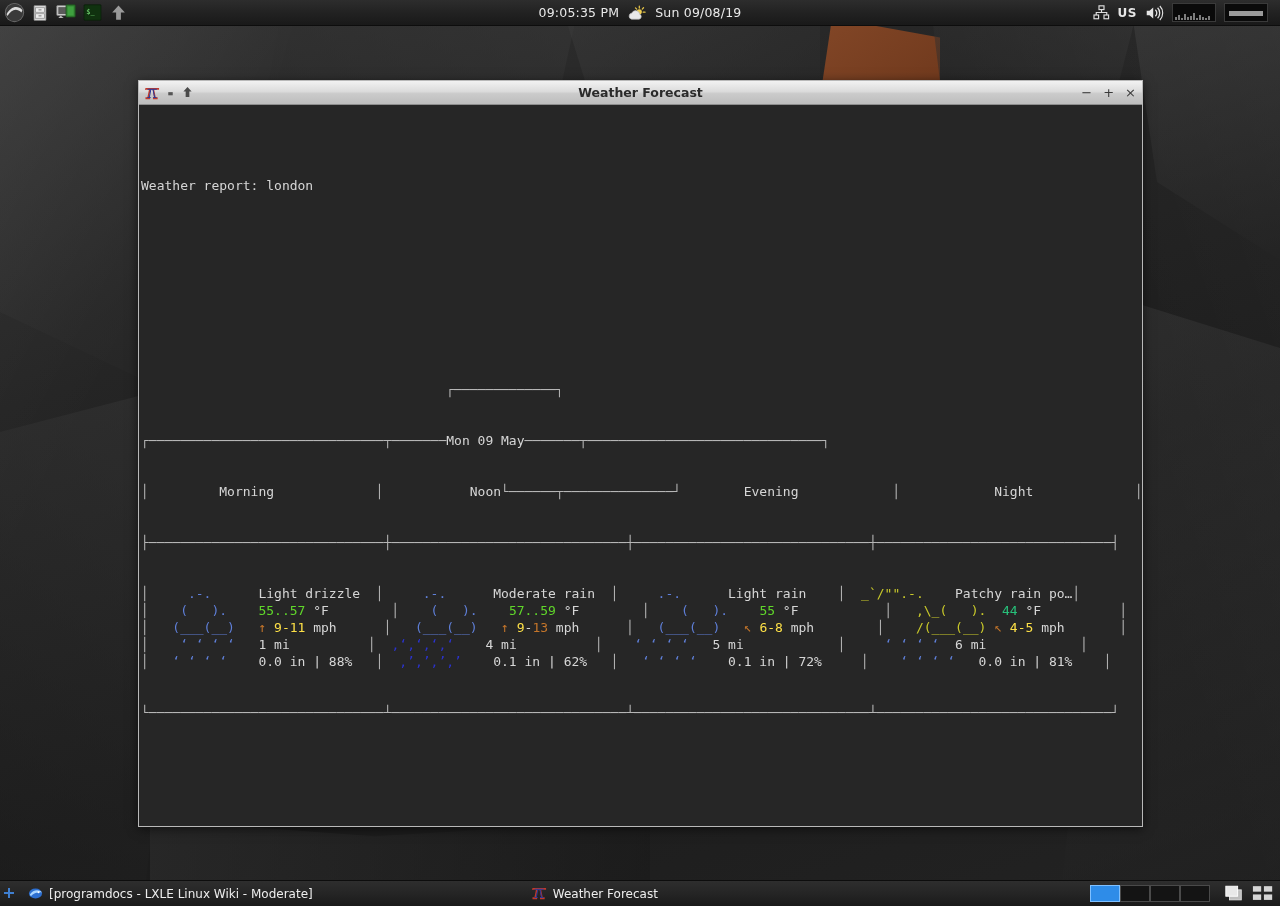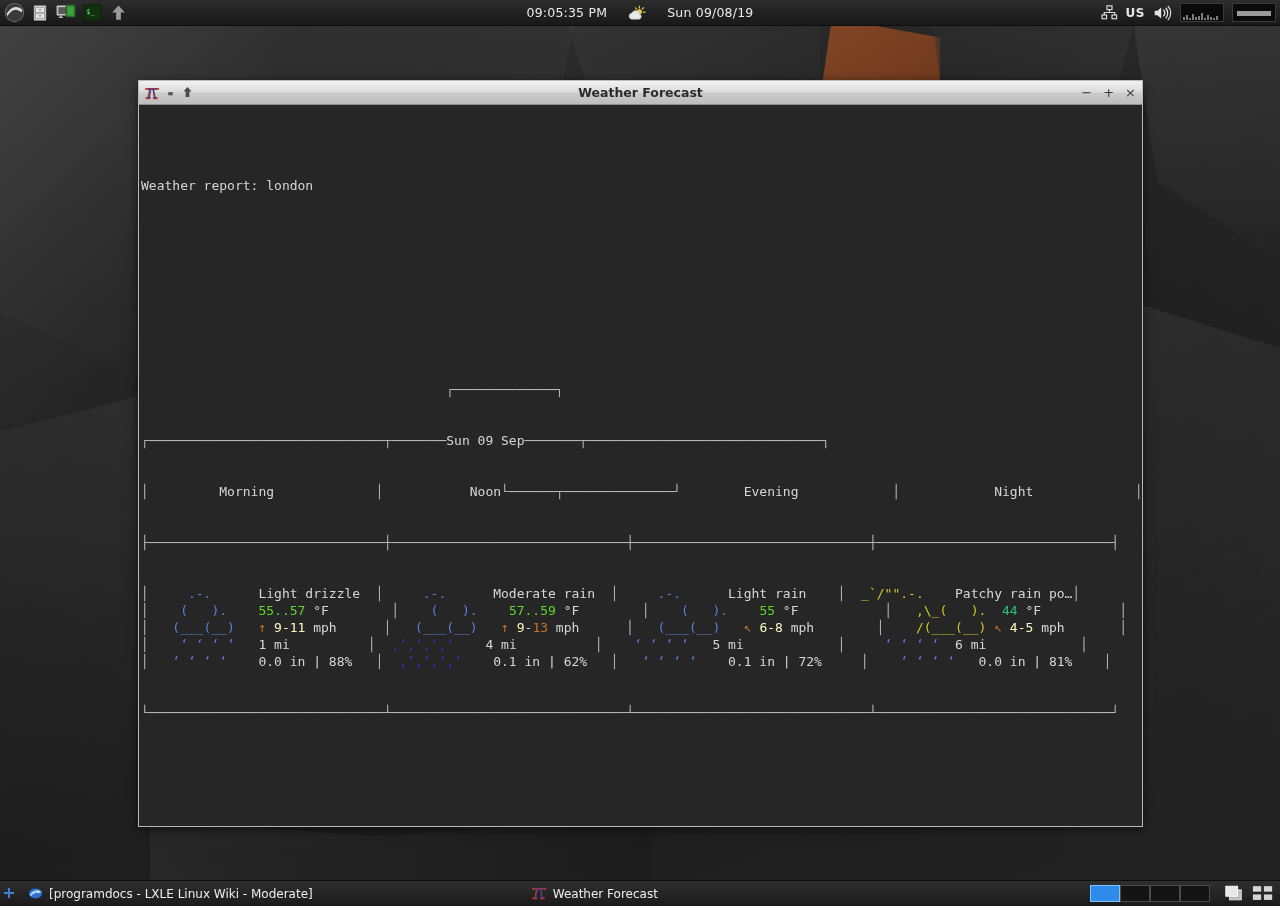--- a/index.html
+++ b/index.html
@@ -54,22 +54,22 @@
   #top-panel {
     position: absolute; left:0; top:0; width:1280px; height:26px;
     background: linear-gradient(180deg, #2d2d2d 0%, #222 50%, #191919 100%);
     border-bottom: 1px solid #0d0d0d;
     display: flex; align-items: center;
     font-size: 12px; color:#d8d8d8;
     z-index: 50;
   }
   .tp-left { display:flex; align-items:center; gap:4px; padding-left:3px; }
   .tp-center { position:absolute; left:0; right:0; display:flex;
-               align-items:center; justify-content:center; gap:20px; pointer-events:none; }
-  .tp-right { margin-left:auto; display:flex; align-items:center; gap:8px; padding-right:4px; }
+               align-items:center; justify-content:center; gap:8px; pointer-events:none; }
+  .tp-right { margin-left:auto; display:flex; align-items:center; gap:8px; padding-right:12px; }
   .launcher { width:22px; height:22px; display:flex; align-items:center; justify-content:center;
               border-radius:2px; }
   .clock-text { font-family:"DejaVu Sans", sans-serif; font-size:12.5px; color:#e9e9e9; letter-spacing:.2px;}
   .kbd-layout { font-weight:bold; font-size:12px; color:#e6e6e6; letter-spacing:.5px; }
   .monitor-widget { width:44px; height:19px; background:#0a0a0a; border:1px solid #3a3a3a;
                     position:relative; overflow:hidden; }
   .mw-bars { position:absolute; bottom:1px; left:2px; display:flex; gap:1px; align-items:flex-end; }
   .mw-bars i { display:block; width:2px; background:#7d7d7d; }
   .mw-line { position:absolute; left:4px; right:4px; bottom:5px; height:5px; background:#9a9a9a; }
 
@@ -113,21 +113,21 @@
   .term-pad { padding-left:2px; }
   pre.t {
     font-family:"DejaVu Sans Mono", monospace;
     font-size:13px; line-height:17px; margin:0; white-space:pre;
   }
   
   .c-white { color:#d6d6d6; }
   .c-grey  { color:#b6b6b6; }
   .c-green { color:#60d72a; }       
   .c-tgreen{ color:#27c07a; }       
-  .c-byellow{ color:#fef9c3; }
+  .c-byellow{ color:#fde047; }
   .c-orange{ color:#c4752a; }
   .c-blue  { color:#2b33cf; }
   .c-lblue { color:#5f7fd8; }
   .c-sun   { color:#c9c92a; }
 
   
   #bottom-panel {
     position:absolute; left:0; bottom:0; width:1280px; height:26px;
     background: linear-gradient(180deg,#2e2e2e 0%, #242424 55%, #1a1a1a 100%);
     border-top:1px solid #0d0d0d;
@@ -292,21 +292,21 @@
 
     <div id="term">
       <div class="term-pad">
         <pre class="t c-white">Weather report: london</pre>
         <pre class="t">&nbsp;</pre>
         
         <pre class="t">&nbsp;</pre>
 
         
         <pre class="t c-grey">                                       ┌─────────────┐                                       </pre>
-        <pre class="t c-grey">┌──────────────────────────────┬───────<span class="c-white">Sun 09 Sep</span>───────┬──────────────────────────────┐</pre>
+        <pre class="t c-grey">┌──────────────────────────────┬───────<span class="c-white">Mon 09 May</span>───────┬──────────────────────────────┐</pre>
         <pre class="t c-grey">│         <span class="c-white">Morning</span>             │           <span class="c-white">Noon</span>└──────┬──────────────┘        <span class="c-white">Evening</span>            │            <span class="c-white">Night</span>             │</pre>
         <pre class="t c-grey">├──────────────────────────────┼──────────────────────────────┼──────────────────────────────┼──────────────────────────────┤</pre>
         <pre class="t"><span class="c-grey">│</span><span class="c-lblue">     .-.      </span><span class="c-white">Light drizzle</span>  <span class="c-grey">│</span><span class="c-lblue">     .-.      </span><span class="c-white">Moderate rain</span>  <span class="c-grey">│</span><span class="c-lblue">     .-.      </span><span class="c-white">Light rain</span>    <span class="c-grey">│</span><span class="c-sun">  _`/"".-.    </span><span class="c-white">Patchy rain po…</span><span class="c-grey">│</span>
 <span class="c-grey">│</span><span class="c-lblue">    (   ).    </span><span class="c-green">55..57</span><span class="c-white"> °F</span>        <span class="c-grey">│</span><span class="c-lblue">    (   ).    </span><span class="c-green">57..59</span><span class="c-white"> °F</span>        <span class="c-grey">│</span><span class="c-lblue">    (   ).    </span><span class="c-green">55</span><span class="c-white"> °F</span>           <span class="c-grey">│</span><span class="c-sun">   ,\_(   ).  </span><span class="c-tgreen">44</span><span class="c-white"> °F</span>          <span class="c-grey">│</span>
 <span class="c-grey">│</span><span class="c-lblue">   (___(__)   </span><span class="c-orange">↑</span> <span class="c-byellow">9-11</span><span class="c-white"> mph</span>      <span class="c-grey">│</span><span class="c-lblue">   (___(__)   </span><span class="c-orange">↑</span> <span class="c-byellow">9</span><span class="c-white">-</span><span class="c-orange">13</span><span class="c-white"> mph</span>      <span class="c-grey">│</span><span class="c-lblue">   (___(__)   </span><span class="c-orange">↖</span> <span class="c-byellow">6-8</span><span class="c-white"> mph</span>        <span class="c-grey">│</span><span class="c-sun">    /(___(__) </span><span class="c-orange">↖</span> <span class="c-byellow">4-5</span><span class="c-white"> mph</span>       <span class="c-grey">│</span>
 <span class="c-grey">│</span><span class="c-lblue">    ‘ ‘ ‘ ‘   </span><span class="c-white">1 mi</span>          <span class="c-grey">│</span><span class="c-blue">  ‚‘‚‘‚‘‚‘    </span><span class="c-white">4 mi</span>          <span class="c-grey">│</span><span class="c-lblue">    ‘ ‘ ‘ ‘   </span><span class="c-white">5 mi</span>            <span class="c-grey">│</span><span class="c-lblue">     ‘ ‘ ‘ ‘  </span><span class="c-white">6 mi</span>            <span class="c-grey">│</span>
 <span class="c-grey">│</span><span class="c-lblue">   ‘ ‘ ‘ ‘    </span><span class="c-white">0.0 in | 88%</span>   <span class="c-grey">│</span><span class="c-blue">  ‚’‚’‚’‚’    </span><span class="c-white">0.1 in | 62%</span>   <span class="c-grey">│</span><span class="c-lblue">   ‘ ‘ ‘ ‘    </span><span class="c-white">0.1 in | 72%</span>     <span class="c-grey">│</span><span class="c-lblue">    ‘ ‘ ‘ ‘   </span><span class="c-white">0.0 in | 81%</span>    <span class="c-grey">│</span></pre>
         <pre class="t c-grey">└──────────────────────────────┴──────────────────────────────┴──────────────────────────────┴──────────────────────────────┘</pre>
 
         

